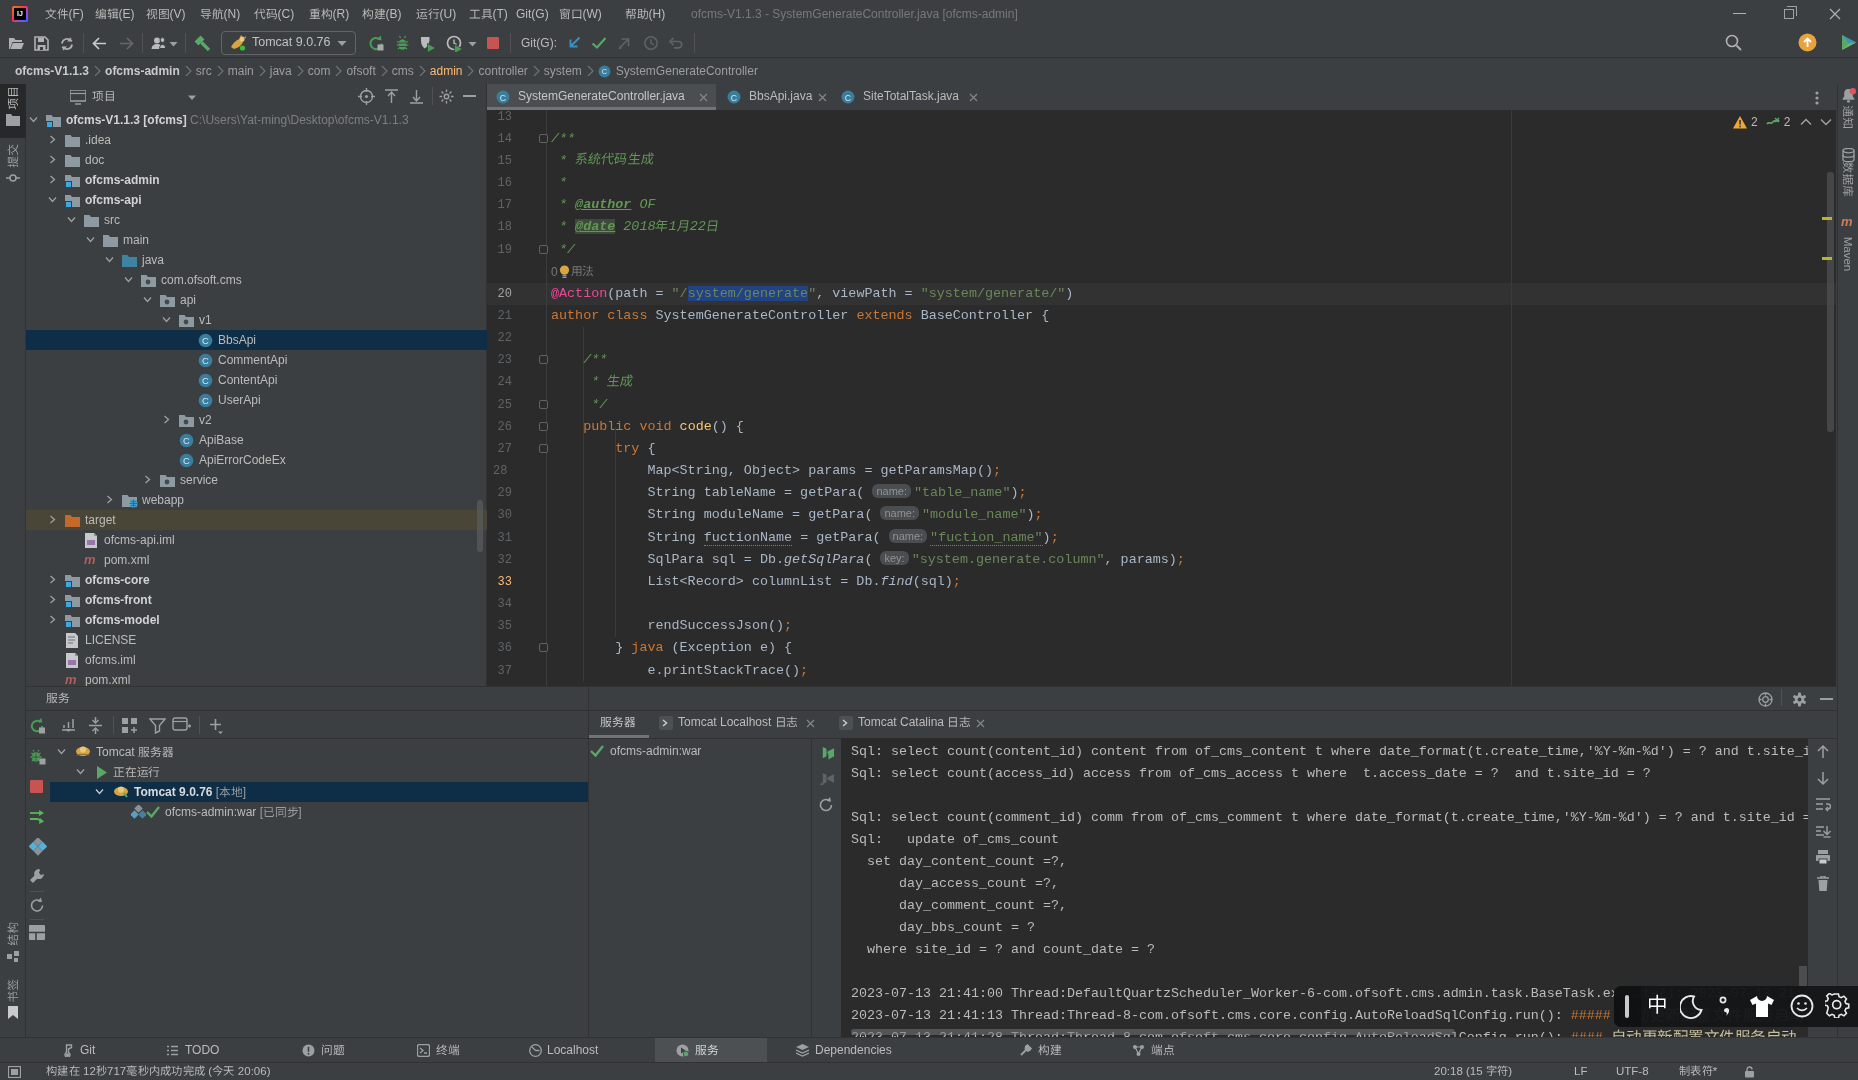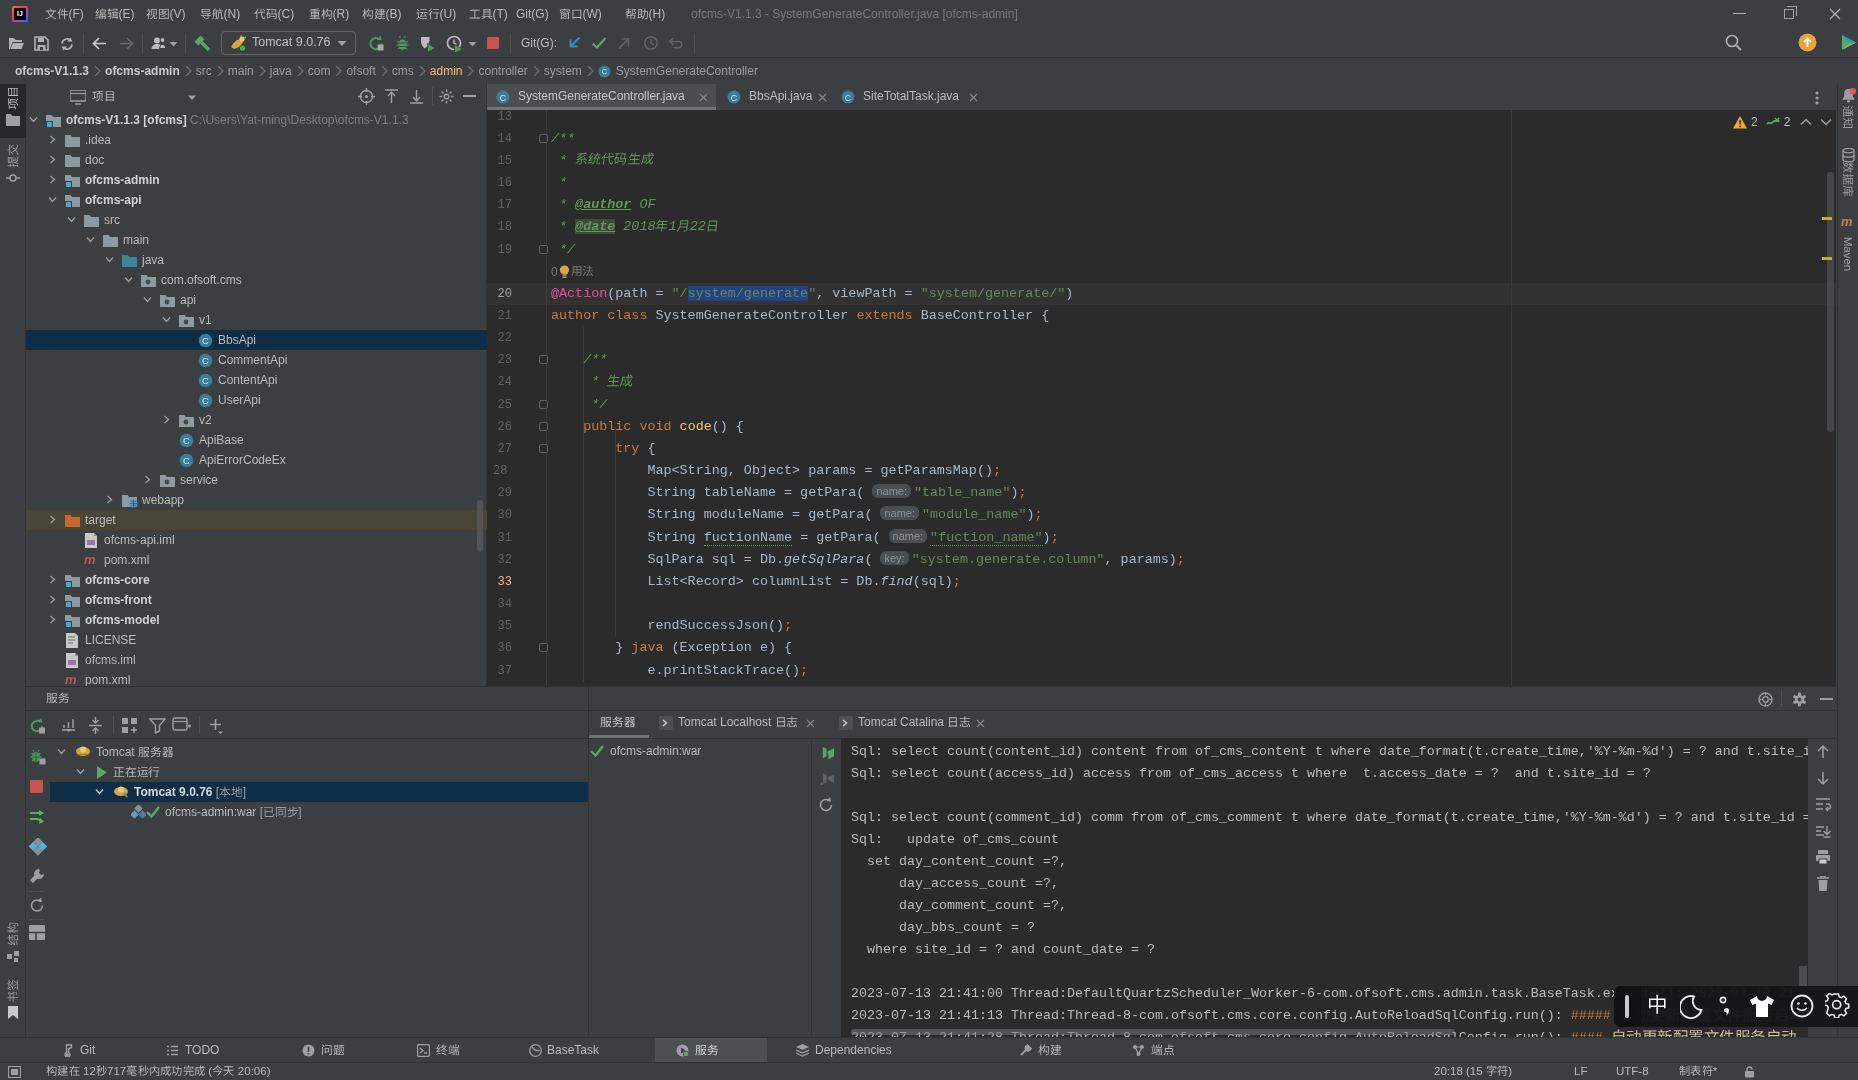--- a/index.html
+++ b/index.html
@@ -1042,21 +1042,21 @@
     </svg>
  <div class="abs" style="left:436px;top:5px;color:#bbbbbb"><svg class="k">
         <use href="#g7EC8"></use>
       </svg><svg class="k">
         <use href="#g7AEF"></use>
       </svg></div>
  <svg class="abs" style="left:529px;top:6px" width="13" height="13" viewBox="0 0 13 13">
       <circle cx="6.5" cy="6.5" r="5.8" fill="none" stroke="#9da0a2" stroke-width="1.3"></circle>
       <path d="M6.5 6.5L3 3M6.5 6.5h4" stroke="#9da0a2" stroke-width="1.3"></path>
     </svg>
- <div class="abs" style="left:547px;top:5px;color:#bbbbbb">BaseTask</div>
+ <div class="abs" style="left:547px;top:5px;color:#bbbbbb">Localhost</div>
  <svg class="abs" style="left:676px;top:6px" width="13" height="13" viewBox="0 0 13 13">
       <circle cx="6.5" cy="6.5" r="6" fill="#9da0a2"></circle>
       <path d="M5 3.5l4.5 3L5 9.5z" fill="#3c3f41"></path>
       <circle cx="10" cy="10" r="2.8" fill="#59a869" stroke="#4c5052" stroke-width="1"></circle>
     </svg>
  <div class="abs" style="left:695px;top:5px;color:#d5d7d9"><svg class="k">
         <use href="#g670D"></use>
       </svg><svg class="k">
         <use href="#g52A1"></use>
       </svg></div>

